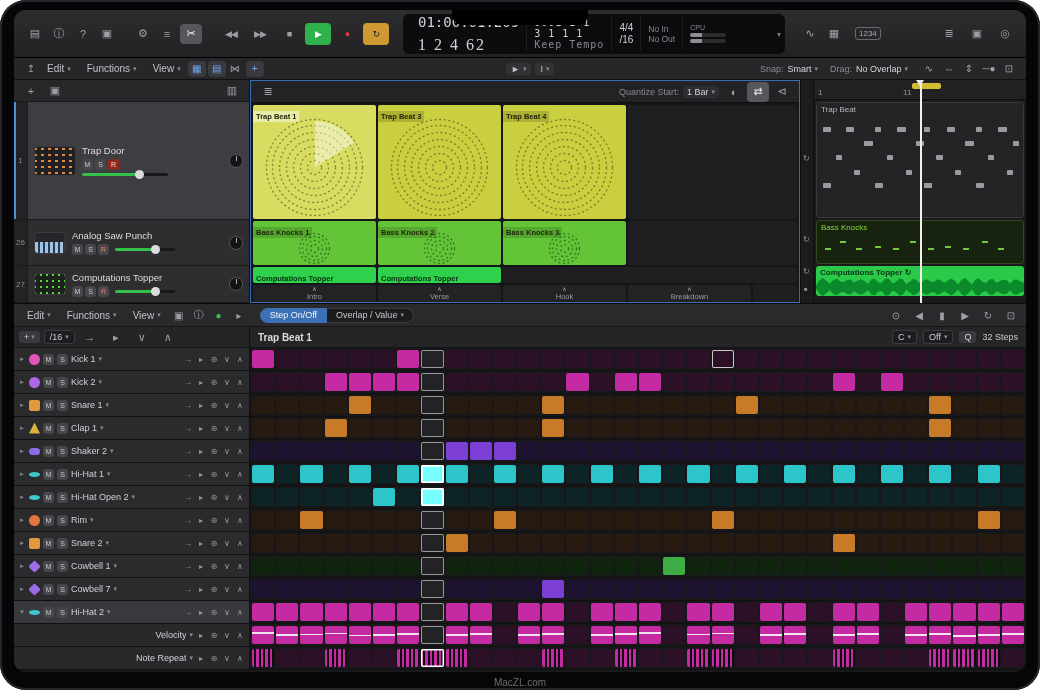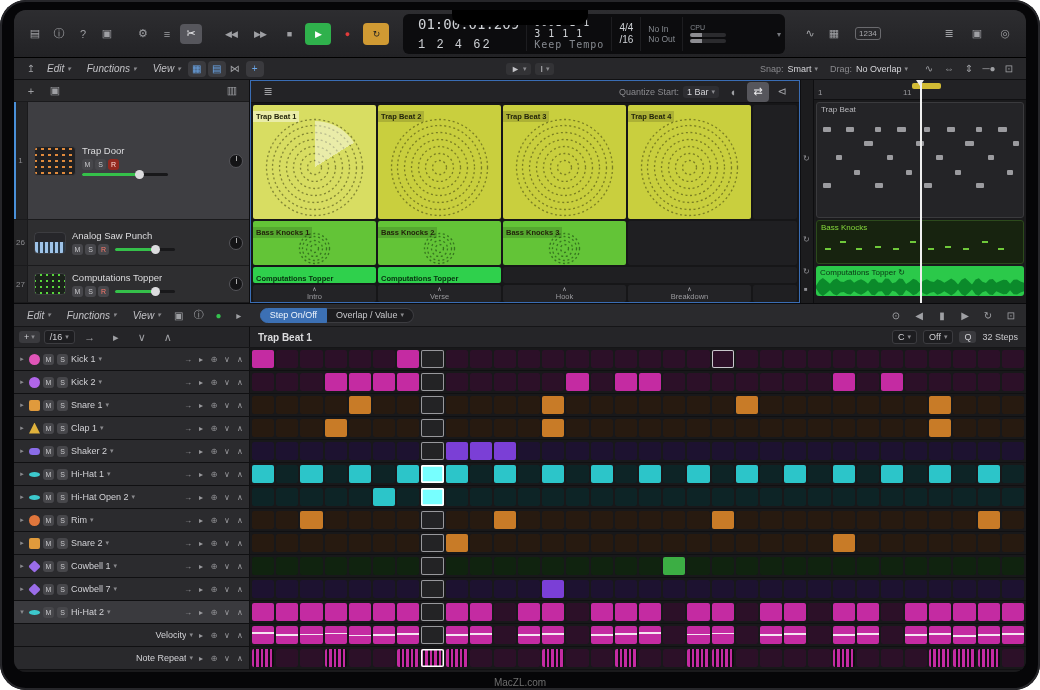--- a/index.html
+++ b/index.html
@@ -17,33 +17,33 @@
   .grp.views { margin-left:14px; }
   .grp.transport { margin-left:16px; gap:3px; }
   .grp.transport .tbtn { width:26px; height:22px; font-size:9px; letter-spacing:-1px; }
   .tbtn.play { background:#2fb14c; color:#fff; font-size:11px; }
   .tbtn.record { color:#e23b3b; font-size:12px; }
   .tbtn.cycle { background:#d09a33; color:#1d1d1f; font-size:13px; }
   .lcd { margin-left:14px; width:382px; height:40px; background:#0c0c0e; border-radius:6px; display:flex; align-items:stretch; padding:3px 8px; color:#cfd2d6; position:relative; }
   .lcd-col { display:flex; flex-direction:column; justify-content:center; padding:0 7px; border-right:1px solid #1d1d20; }
   .lcd-col:last-of-type { border-right:none; }
   .lcd-time { font-family:"DejaVu Sans Mono", monospace; font-size:14px; }
-  .lcd-beats { font-family:Liberation Mono, monospace; font-size:12px; letter-spacing:2px; margin-top:6px; }
+  .lcd-beats { font-family:Liberation Serif, serif; font-size:16px; letter-spacing:2px; margin-top:6px; }
   .lcd-col.loc div { font-family:"DejaVu Sans Mono", monospace; font-size:10px; line-height:11px; letter-spacing:1px; }
   .lcd .dim, .lcd-col.io div { color:#85898f; font-size:8.5px; line-height:10px; }
   .lcd-col.sig div { font-size:10px; line-height:12px; }
   .cpu-label { font-size:7px; color:#85898f; }
   .cpu-bar { width:36px; height:4px; border-radius:2px; margin-top:2px; background:linear-gradient(90deg,#8d8d92 0 34%, #2b2b2e 34%); }
   .lcd-caret { position:absolute; right:4px; top:16px; font-size:8px; color:#77797e; }
   .badge1234 { margin-left:10px; font-size:8px; color:#a8a8ac; border:1px solid #6a6a6e; border-radius:3px; padding:1px 3px; }
   .grp.cbar-right { margin-left:auto; gap:6px; }
 
   
   .toolbar2 { height:22px; flex:0 0 22px; background:#27272a; border-bottom:1px solid #101012; display:flex; align-items:center; font-size:10px; color:#c2c2c6; padding:0 8px; position:relative; }
-  .menu { display:inline-flex; align-items:center; gap:3px; padding:0 7px; height:100%;font-style:italic; }
+  .menu { display:inline-flex; align-items:center; gap:3px; padding:0 7px; height:100%; }
   .caret { font-size:7px; color:#8a8a8e; }
   .toolbar2 .tbtn, .ss-toolbar .tbtn { height:16px; min-width:18px; font-size:10px; }
   .toolbar2 .tbtn.active { background:#3a3a3e; color:#6aa6e8; }
   .tools { position:absolute; left:492px; display:flex; gap:4px; }
   .toolbox { display:inline-flex; align-items:center; gap:3px; background:#333336; border-radius:3px; padding:1px 5px; font-size:9px; }
   .snapdrag { margin-left:auto; display:flex; align-items:center; gap:4px; }
   .sd-label { color:#8a8a8e; font-size:9px; }
   .sd-value { color:#d6d6da; font-size:9px; display:inline-flex; gap:3px; align-items:center; margin-right:8px; }
 
   
@@ -103,21 +103,21 @@
   .ruler { height:20px; background:#222225; border-bottom:1px solid #101012; position:relative; color:#98989c; font-size:8px; }
   .ruler .r1 { position:absolute; left:4px; bottom:2px; }
   .ruler .r13 { position:absolute; left:42%; bottom:2px; }
   .cyclebar { position:absolute; left:46%; width:14%; top:3px; height:6px; background:#d2bb35; border-radius:2px; }
   .region { position:relative; border-radius:3px; margin:2px 2px 0 2px; overflow:hidden; }
   .r-midi { height:116px; background:#242427; border:1px solid #3a3a3d; }
   .r-mini { height:44px; background:#17230f; border:1px solid #2c4a1c; }
   .r-audio { height:30px; background:#2bc94a; }
   .rname { font-size:8px; color:#b8b8bc; margin:2px 4px; position:relative; z-index:2; white-space:nowrap; }
   .rname.green { color:#86d93c; }
-  .rname.dark { color:#093414; font-weight:normal; }
+  .rname.dark { color:#093414; font-weight:bold; }
   .noteshost { position:absolute; left:0; right:0; top:12px; bottom:2px; }
   .r-midi .noteshost i { position:absolute; height:5px; background:#9b9b9f; border-radius:1px; }
   .r-mini .noteshost i { position:absolute; height:2px; background:#6fc93a; }
   .wavehost { position:absolute; left:0; right:0; bottom:0; height:18px; }
   .wavehost svg { width:100%; height:100%; display:block; }
   .playhead { position:absolute; left:50%; top:0; bottom:0; width:1.5px; background:#f0f0f0; z-index:5; }
   .ph-marker { position:absolute; left:calc(50% - 4px); top:0; width:0; height:0; border-left:4px solid transparent; border-right:4px solid transparent; border-top:6px solid #ececec; z-index:6; }
 
   
   .ss { flex:1; background:#1a1a1c; border-top:1px solid #0a0a0c; display:flex; flex-direction:column; }
@@ -363,29 +363,20 @@
             <div class="ll-row">
               <div class="llcell yellow playing" style="height: 114px;"><span class="chead">Trap Beat 1</span><svg class="rings" viewBox="0 0 123 103">
                   <circle cx="61.5" cy="51.5" r="7" fill="none" stroke="rgba(45,47,8,0.5)" stroke-width="1.3" stroke-dasharray="2 2.6"></circle>
                   <circle cx="61.5" cy="51.5" r="14" fill="none" stroke="rgba(45,47,8,0.5)" stroke-width="1.3" stroke-dasharray="2 2.6"></circle>
                   <circle cx="61.5" cy="51.5" r="21" fill="none" stroke="rgba(45,47,8,0.5)" stroke-width="1.3" stroke-dasharray="2 2.6"></circle>
                   <circle cx="61.5" cy="51.5" r="28" fill="none" stroke="rgba(45,47,8,0.5)" stroke-width="1.3" stroke-dasharray="2 2.6"></circle>
                   <circle cx="61.5" cy="51.5" r="35" fill="none" stroke="rgba(45,47,8,0.5)" stroke-width="1.3" stroke-dasharray="2 2.6"></circle>
                   <circle cx="61.5" cy="51.5" r="42" fill="none" stroke="rgba(45,47,8,0.5)" stroke-width="1.3" stroke-dasharray="2 2.6"></circle>
                   <circle cx="61.5" cy="51.5" r="48" fill="none" stroke="rgba(45,47,8,0.5)" stroke-width="1.3" stroke-dasharray="2 2.6"></circle>
                 </svg><div class="wedge"></div></div>
-              <div class="llcell yellow" style="height: 114px;"><span class="chead">Trap Beat 2</span><svg class="rings" viewBox="0 0 123 103">
-                  <circle cx="61.5" cy="51.5" r="7" fill="none" stroke="rgba(45,47,8,0.5)" stroke-width="1.3" stroke-dasharray="2 2.6"></circle>
-                  <circle cx="61.5" cy="51.5" r="14" fill="none" stroke="rgba(45,47,8,0.5)" stroke-width="1.3" stroke-dasharray="2 2.6"></circle>
-                  <circle cx="61.5" cy="51.5" r="21" fill="none" stroke="rgba(45,47,8,0.5)" stroke-width="1.3" stroke-dasharray="2 2.6"></circle>
-                  <circle cx="61.5" cy="51.5" r="28" fill="none" stroke="rgba(45,47,8,0.5)" stroke-width="1.3" stroke-dasharray="2 2.6"></circle>
-                  <circle cx="61.5" cy="51.5" r="35" fill="none" stroke="rgba(45,47,8,0.5)" stroke-width="1.3" stroke-dasharray="2 2.6"></circle>
-                  <circle cx="61.5" cy="51.5" r="42" fill="none" stroke="rgba(45,47,8,0.5)" stroke-width="1.3" stroke-dasharray="2 2.6"></circle>
-                  <circle cx="61.5" cy="51.5" r="48" fill="none" stroke="rgba(45,47,8,0.5)" stroke-width="1.3" stroke-dasharray="2 2.6"></circle>
-                </svg></div>
               <div class="llcell yellow" style="height: 114px;"><span class="chead">Trap Beat 3</span><svg class="rings" viewBox="0 0 123 103">
                   <circle cx="61.5" cy="51.5" r="7" fill="none" stroke="rgba(45,47,8,0.5)" stroke-width="1.3" stroke-dasharray="2 2.6"></circle>
                   <circle cx="61.5" cy="51.5" r="14" fill="none" stroke="rgba(45,47,8,0.5)" stroke-width="1.3" stroke-dasharray="2 2.6"></circle>
                   <circle cx="61.5" cy="51.5" r="21" fill="none" stroke="rgba(45,47,8,0.5)" stroke-width="1.3" stroke-dasharray="2 2.6"></circle>
                   <circle cx="61.5" cy="51.5" r="28" fill="none" stroke="rgba(45,47,8,0.5)" stroke-width="1.3" stroke-dasharray="2 2.6"></circle>
                   <circle cx="61.5" cy="51.5" r="35" fill="none" stroke="rgba(45,47,8,0.5)" stroke-width="1.3" stroke-dasharray="2 2.6"></circle>
                   <circle cx="61.5" cy="51.5" r="42" fill="none" stroke="rgba(45,47,8,0.5)" stroke-width="1.3" stroke-dasharray="2 2.6"></circle>
                   <circle cx="61.5" cy="51.5" r="48" fill="none" stroke="rgba(45,47,8,0.5)" stroke-width="1.3" stroke-dasharray="2 2.6"></circle>
                 </svg></div>
               <div class="llcell yellow" style="height: 114px;"><span class="chead">Trap Beat 4</span><svg class="rings" viewBox="0 0 123 103">

